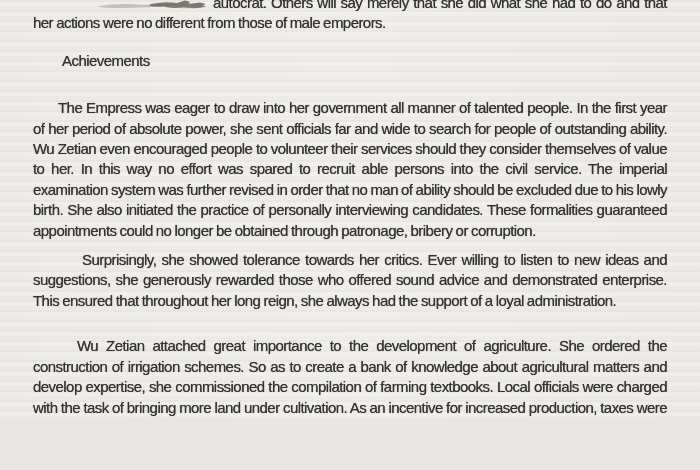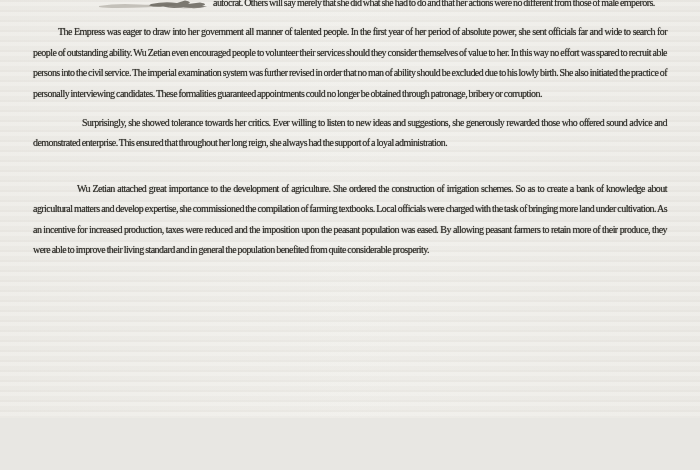--- a/index.html
+++ b/index.html
@@ -12,22 +12,22 @@
     width: 700px;
     height: 418px;
     overflow: hidden;
     background-color: #efeeea;
     background-image:
       repeating-linear-gradient(180deg,
         rgba(214,210,203,0.22) 0px, rgba(214,210,203,0.22) 2px,
         rgba(245,244,240,0.28) 2px, rgba(245,244,240,0.28) 6px,
         rgba(226,223,217,0.16) 6px, rgba(226,223,217,0.16) 10px),
       linear-gradient(90deg, rgba(235,233,228,0.5), rgba(242,241,237,0.2) 50%, rgba(233,231,226,0.45));
-    font-family: Liberation Serif, serif;
-    font-size: 10px;
+    font-family: Liberation Sans, sans-serif;
+    font-size: 15px;
     line-height: 20.4px;
     color: #33322d;
     text-shadow: 0 0 0.7px rgba(60,58,52,0.85);
     letter-spacing: -0.55px;
     word-spacing: -0.5px;
   }
   .content {
     position: relative;
     padding: 0 33px;
   }
@@ -50,41 +50,42 @@
     top: 7px;
     width: 114px;
     height: 10px;
   }
   .heading {
     margin: 17px 0 0 0;
     padding-left: 29px;
     text-align: left;
   }
   .para-1 { margin-top: 0;    text-indent: 46px; }
-  .para-2 { margin-top: 9px;  text-indent: 25px; }
+  .para-2 { margin-top: 27px;  text-indent: 25px; }
   .para-3 { margin-top: 9px;  text-indent: 49px; }
   .para-4 { margin-top: 25px; text-indent: 44px; }
   .para-5 { margin-top: 9px;  text-indent: 44px; text-align-last: justify; }
 </style>
 </head>
 <body>
 
 <div class="page">
   <div class="content">
 
     <p class="para para-frag">
       <span class="float-frag">
           <svg viewBox="0 0 114 10" preserveAspectRatio="none">
           <path d="M0,6 Q18,3 40,4.5 Q58,5.5 72,3.5 L78,5 Q50,8 18,8 Q6,8 0,7 Z" fill="#b6b2aa" opacity="0.75"></path>
           <path d="M52,4 Q66,1 78,3 L86,0.5 Q94,2 89,4 L101,2.5 Q110,4 103,6 L108,6.5 Q96,9.5 84,7 Q74,9 64,6.5 Q56,7.5 50,5.5 Z" fill="#6f6c64" opacity="0.9"></path>
           <path d="M70,6.5 Q84,8.5 100,7.5" stroke="#8a867e" stroke-width="1" fill="none" opacity="0.7"></path>
         </svg>
         </span><span>autocrat. Others will say merely that she did what she had to do and that her actions were no different from those of male emperors.</span>
     </p>
 
+    <p class="heading">Achievements</p>
 
 
     <p class="para para-2">The Empress was eager to draw into her government all manner of talented people. In the first year of her period of absolute power, she sent officials far and wide to search for people of outstanding ability. Wu Zetian even encouraged people to volunteer their services should they consider themselves of value to her. In this way no effort was spared to recruit able persons into the civil service. The imperial examination system was further revised in order that no man of ability should be excluded due to his lowly birth. She also initiated the practice of personally interviewing candidates. These formalities guaranteed appointments could no longer be obtained through patronage, bribery or corruption.</p>
 
     <p class="para para-3">Surprisingly, she showed tolerance towards her critics. Ever willing to listen to new ideas and suggestions, she generously rewarded those who offered sound advice and demonstrated enterprise. This ensured that throughout her long reign, she always had the support of a loyal administration.</p>
 
     <p class="para para-4">Wu Zetian attached great importance to the development of agriculture. She ordered the construction of irrigation schemes. So as to create a bank of knowledge about agricultural matters and develop expertise, she commissioned the compilation of farming textbooks. Local officials were charged with the task of bringing more land under cultivation. As an incentive for increased production, taxes were reduced and the imposition upon the peasant population was eased. By allowing peasant farmers to retain more of their produce, they were able to improve their living standard and in general the population benefited from quite considerable prosperity.</p>
 
 
   </div>

